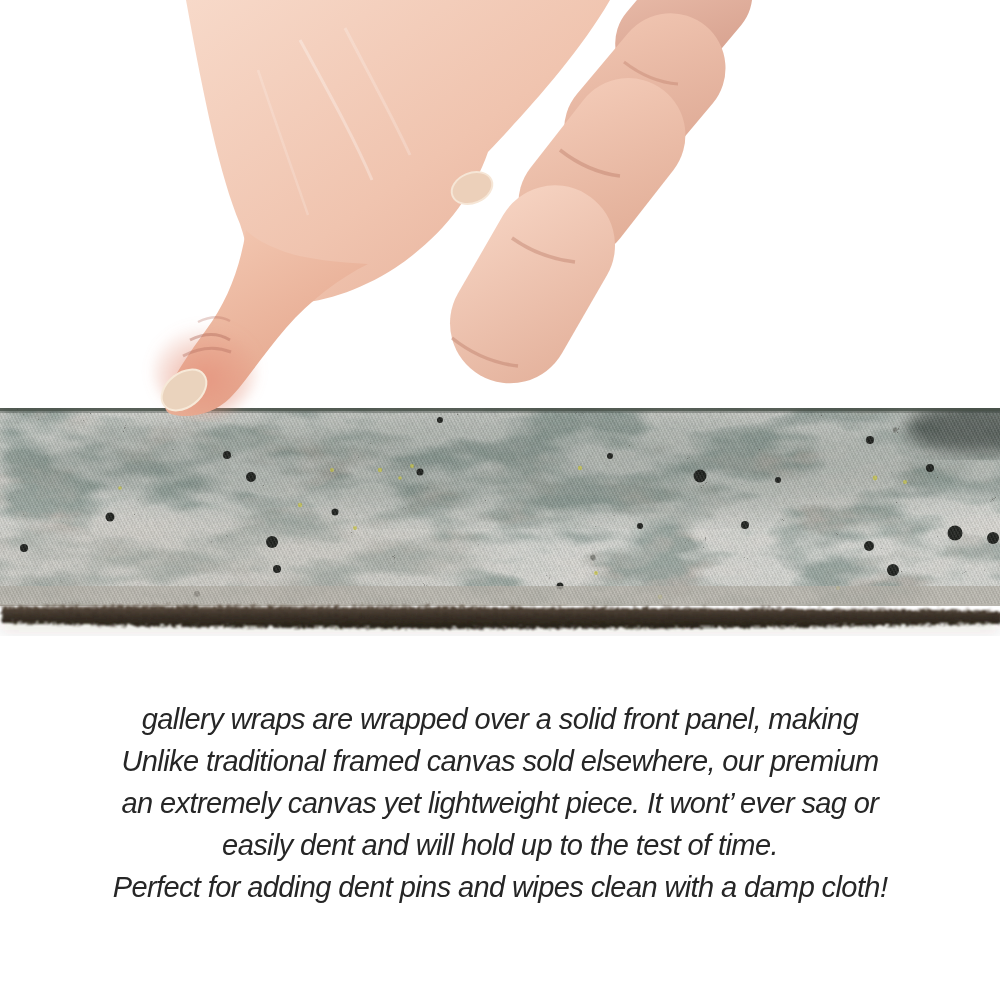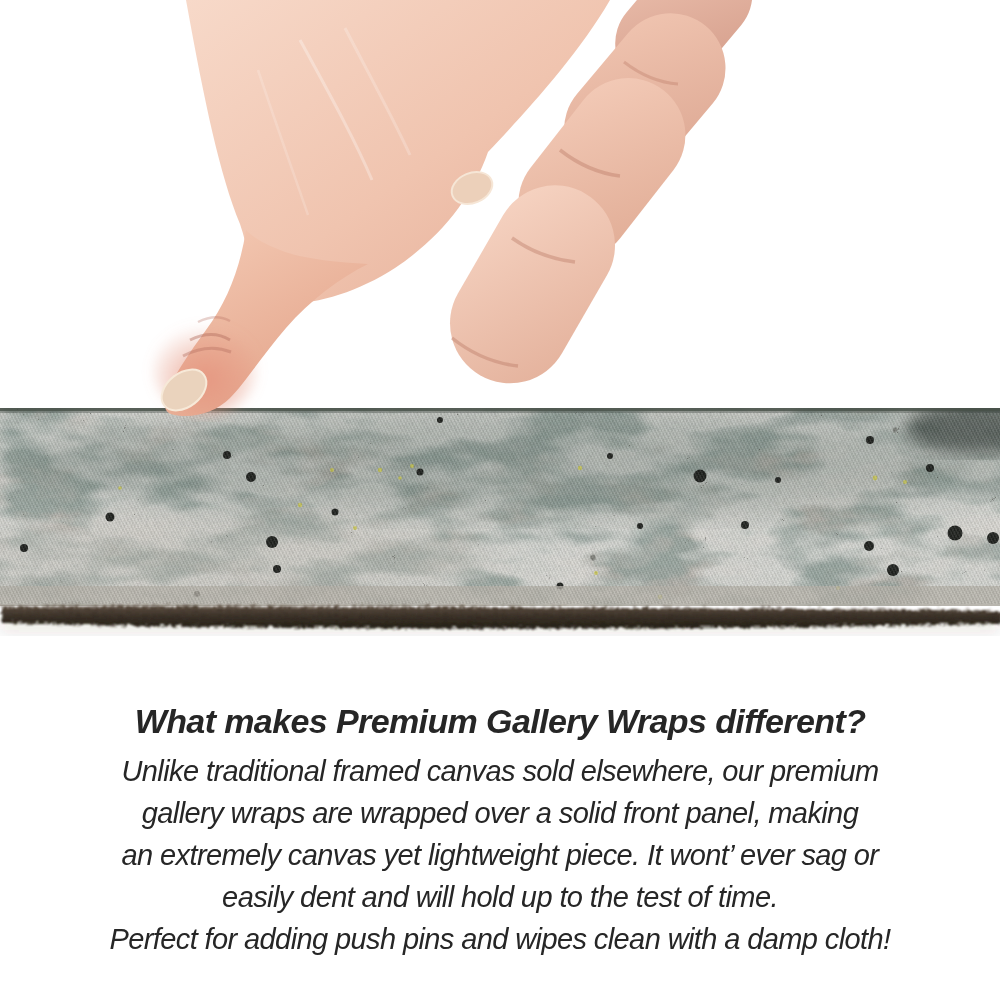--- a/index.html
+++ b/index.html
@@ -230,21 +230,20 @@
 
         <path d="M0,197 C250,195 700,198 1000,201 L1000,214 C700,220 300,221 0,213 Z" fill="url(#edgeGrad)" filter="url(#fuzz)"></path>
 
         <rect x="0" y="214" width="1000" height="12" fill="url(#shadowGrad)" filter="url(#blurMed)"></rect>
       </svg>
       <div class="weave"></div>
     </div>
   </section>
 
   <section class="info">
-    <h1>What makes Premium Gallery Wraps different?</h1>
+    <p>gallery wraps are wrapped over a solid front panel, making</p>
     <p>Unlike traditional framed canvas sold elsewhere, our premium</p>
-    <p>gallery wraps are wrapped over a solid front panel, making</p>
     <p>an extremely canvas yet lightweight piece. It wont’ ever sag or</p>
     <p>easily dent and will hold up to the test of time.</p>
-    <p>Perfect for adding push pins and wipes clean with a damp cloth!</p>
+    <p>Perfect for adding dent pins and wipes clean with a damp cloth!</p>
   </section>
 
 </main>
 
 </body></html>

